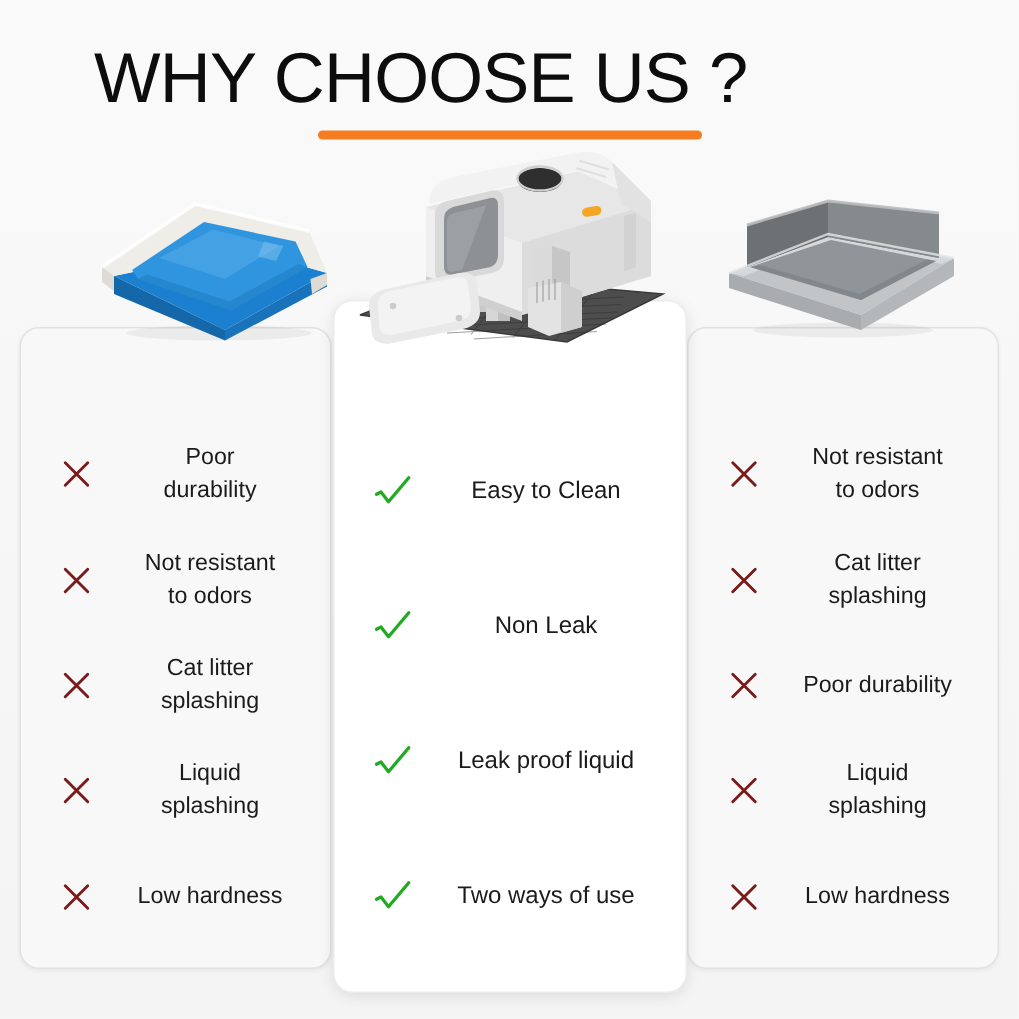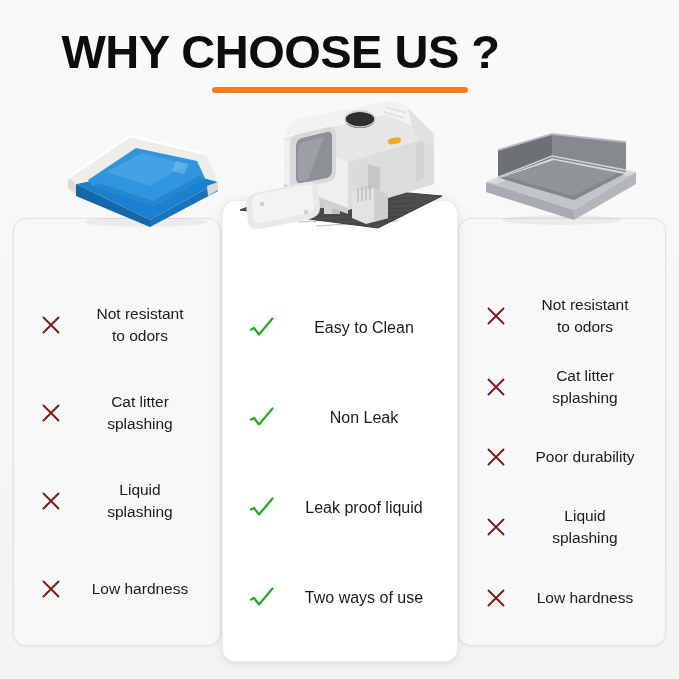--- a/index.html
+++ b/index.html
@@ -26,21 +26,21 @@
 
   
   .title {
     position: absolute;
     top: 24px;
     left: 0;
     width: 561px;
     text-align: center;
     font-size: 47px;
     line-height: 56px;
-    font-weight: bold;
+    font-weight: normal;
     letter-spacing: -0.5px;
     color: #0d0d0d;
     white-space: nowrap;
   }
   .title-underline {
     position: absolute;
     top: 87px;
     left: 212px;
     width: 256px;
     height: 6px;
@@ -129,20 +129,29 @@
 <body>
 
 <div class="canvas">
 
   <div class="title">WHY CHOOSE US ?</div>
   <div class="title-underline"></div>
 
   <div class="card card-side card-left">
     <div class="rows rows-side">
 
+      <div class="row">
+        <span class="row-icon">
+          <svg class="ico" width="22" height="22" viewBox="0 0 22 22">
+            <path d="M3.5 3.5 L18.5 18.5 M18.5 3.5 L3.5 18.5" stroke="#7b1a1a" stroke-width="1.9" stroke-linecap="round" fill="none"></path>
+          </svg>
+        </span>
+        <span class="row-label">Poor
+durability</span>
+      </div>
 
       <div class="row">
         <span class="row-icon">
           <svg class="ico" width="22" height="22" viewBox="0 0 22 22">
             <path d="M3.5 3.5 L18.5 18.5 M18.5 3.5 L3.5 18.5" stroke="#7b1a1a" stroke-width="1.9" stroke-linecap="round" fill="none"></path>
           </svg>
         </span>
         <span class="row-label">Not resistant
 to odors</span>
       </div>

